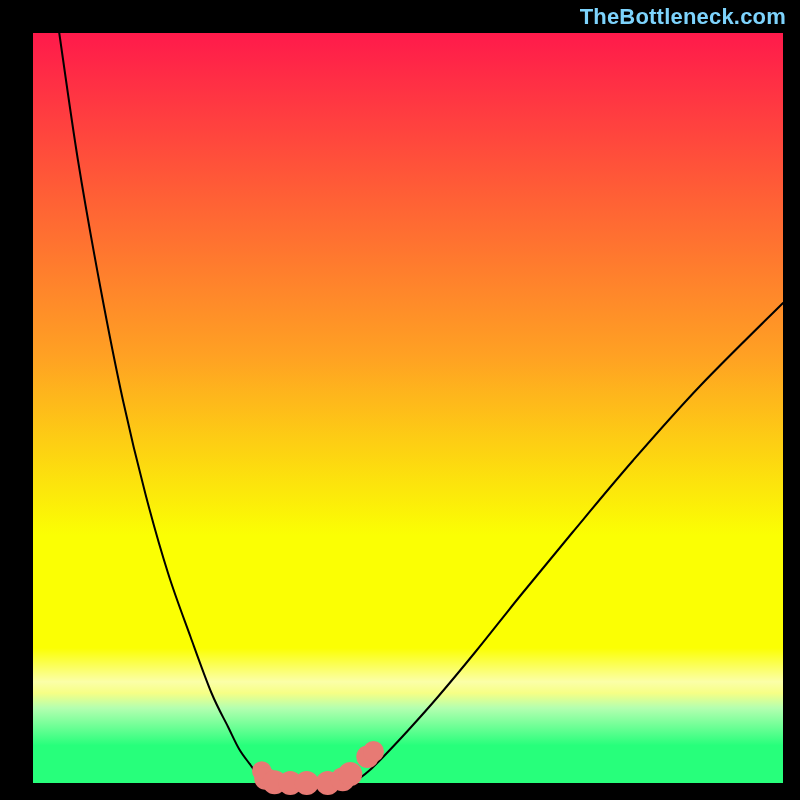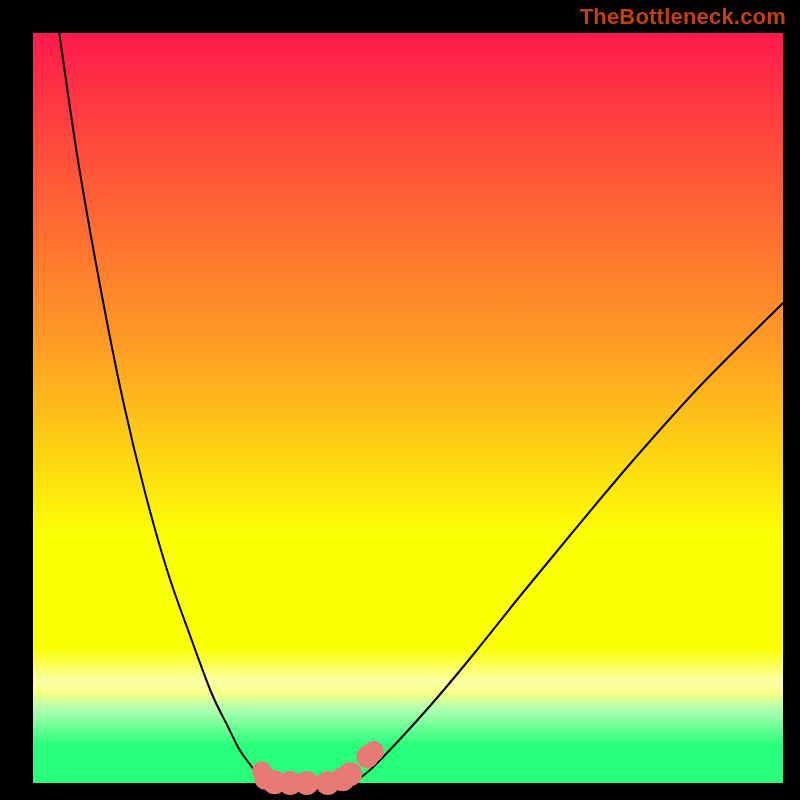--- a/index.html
+++ b/index.html
@@ -26,21 +26,21 @@
     height: 750px;
     
   }
   .watermark {
     position: absolute;
     top: 4px;
     right: 14px;
     font-family: Arial, Helvetica, sans-serif;
     font-size: 22px;
     font-weight: 600;
-    color: #c2410c;
+    color: #7dd3fc;
     letter-spacing: 0.2px;
   }
   svg.curve-layer {
     position: absolute;
     left: 0;
     top: 0;
     width: 750px;
     height: 750px;
     overflow: visible;
   }

